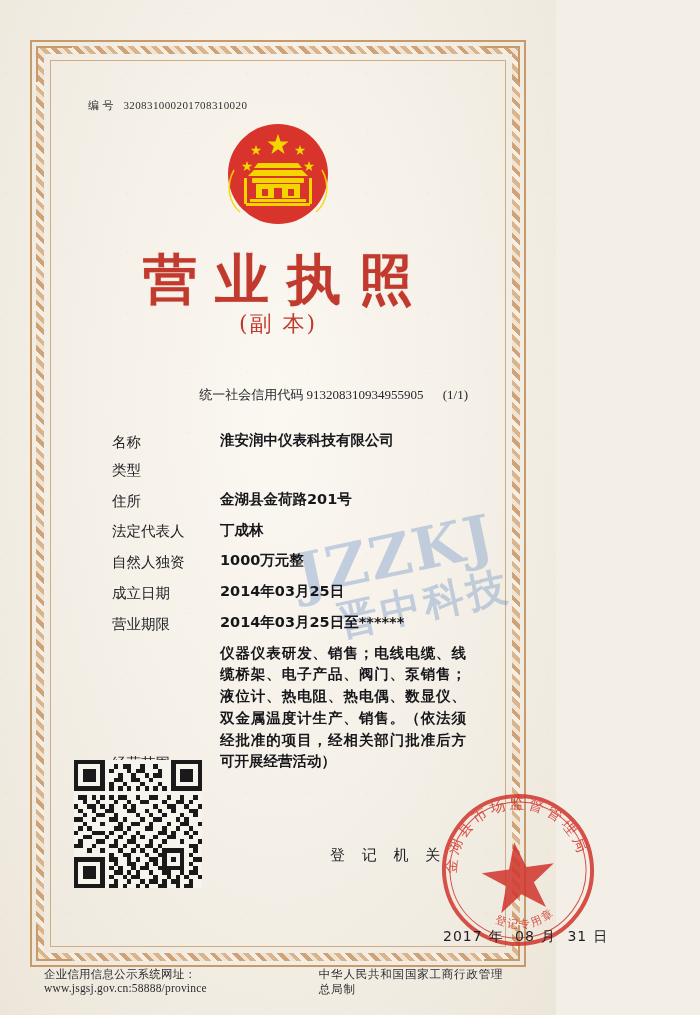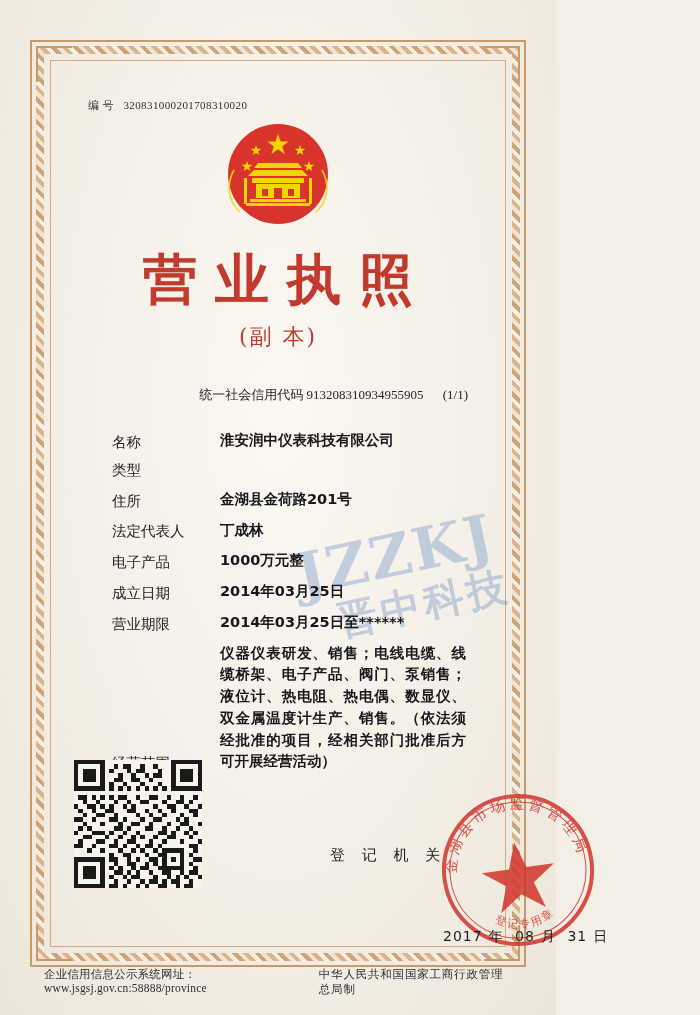--- a/index.html
+++ b/index.html
@@ -93,21 +93,21 @@
     font-family: "DejaVu Serif", "Liberation Serif", serif;
     font-weight: bold;
     font-size: 54px;
     letter-spacing: 18px;
     color: #c2392d;
     text-indent: 18px;
     text-shadow: 0 0 1px rgba(150,40,30,.35);
   }
   .subtitle {
     position: absolute;
-    top: 322px;
+    top: 309px;
     left: 0; right: 0;
     text-align: center;
     font-family: "DejaVu Serif", "Liberation Serif", serif;
     font-size: 22px;
     color: #c2392d;
     letter-spacing: 2px;
   }
   .credit-code {
     position: absolute;
     right: 88px;
@@ -326,21 +326,21 @@
 
     <div class="row">
       <div class="label wide">
         <span>法定代表人</span>
       </div>
       <div class="value">丁成林</div>
     </div>
 
     <div class="row">
       <div class="label">
-        <span>电子产品</span>
+        <span>自然人独资</span>
       </div>
       <div class="value">1000万元整</div>
     </div>
 
     <div class="row">
       <div class="label">
         <span>成立日期</span>
       </div>
       <div class="value">2014年03月25日</div>
     </div>

